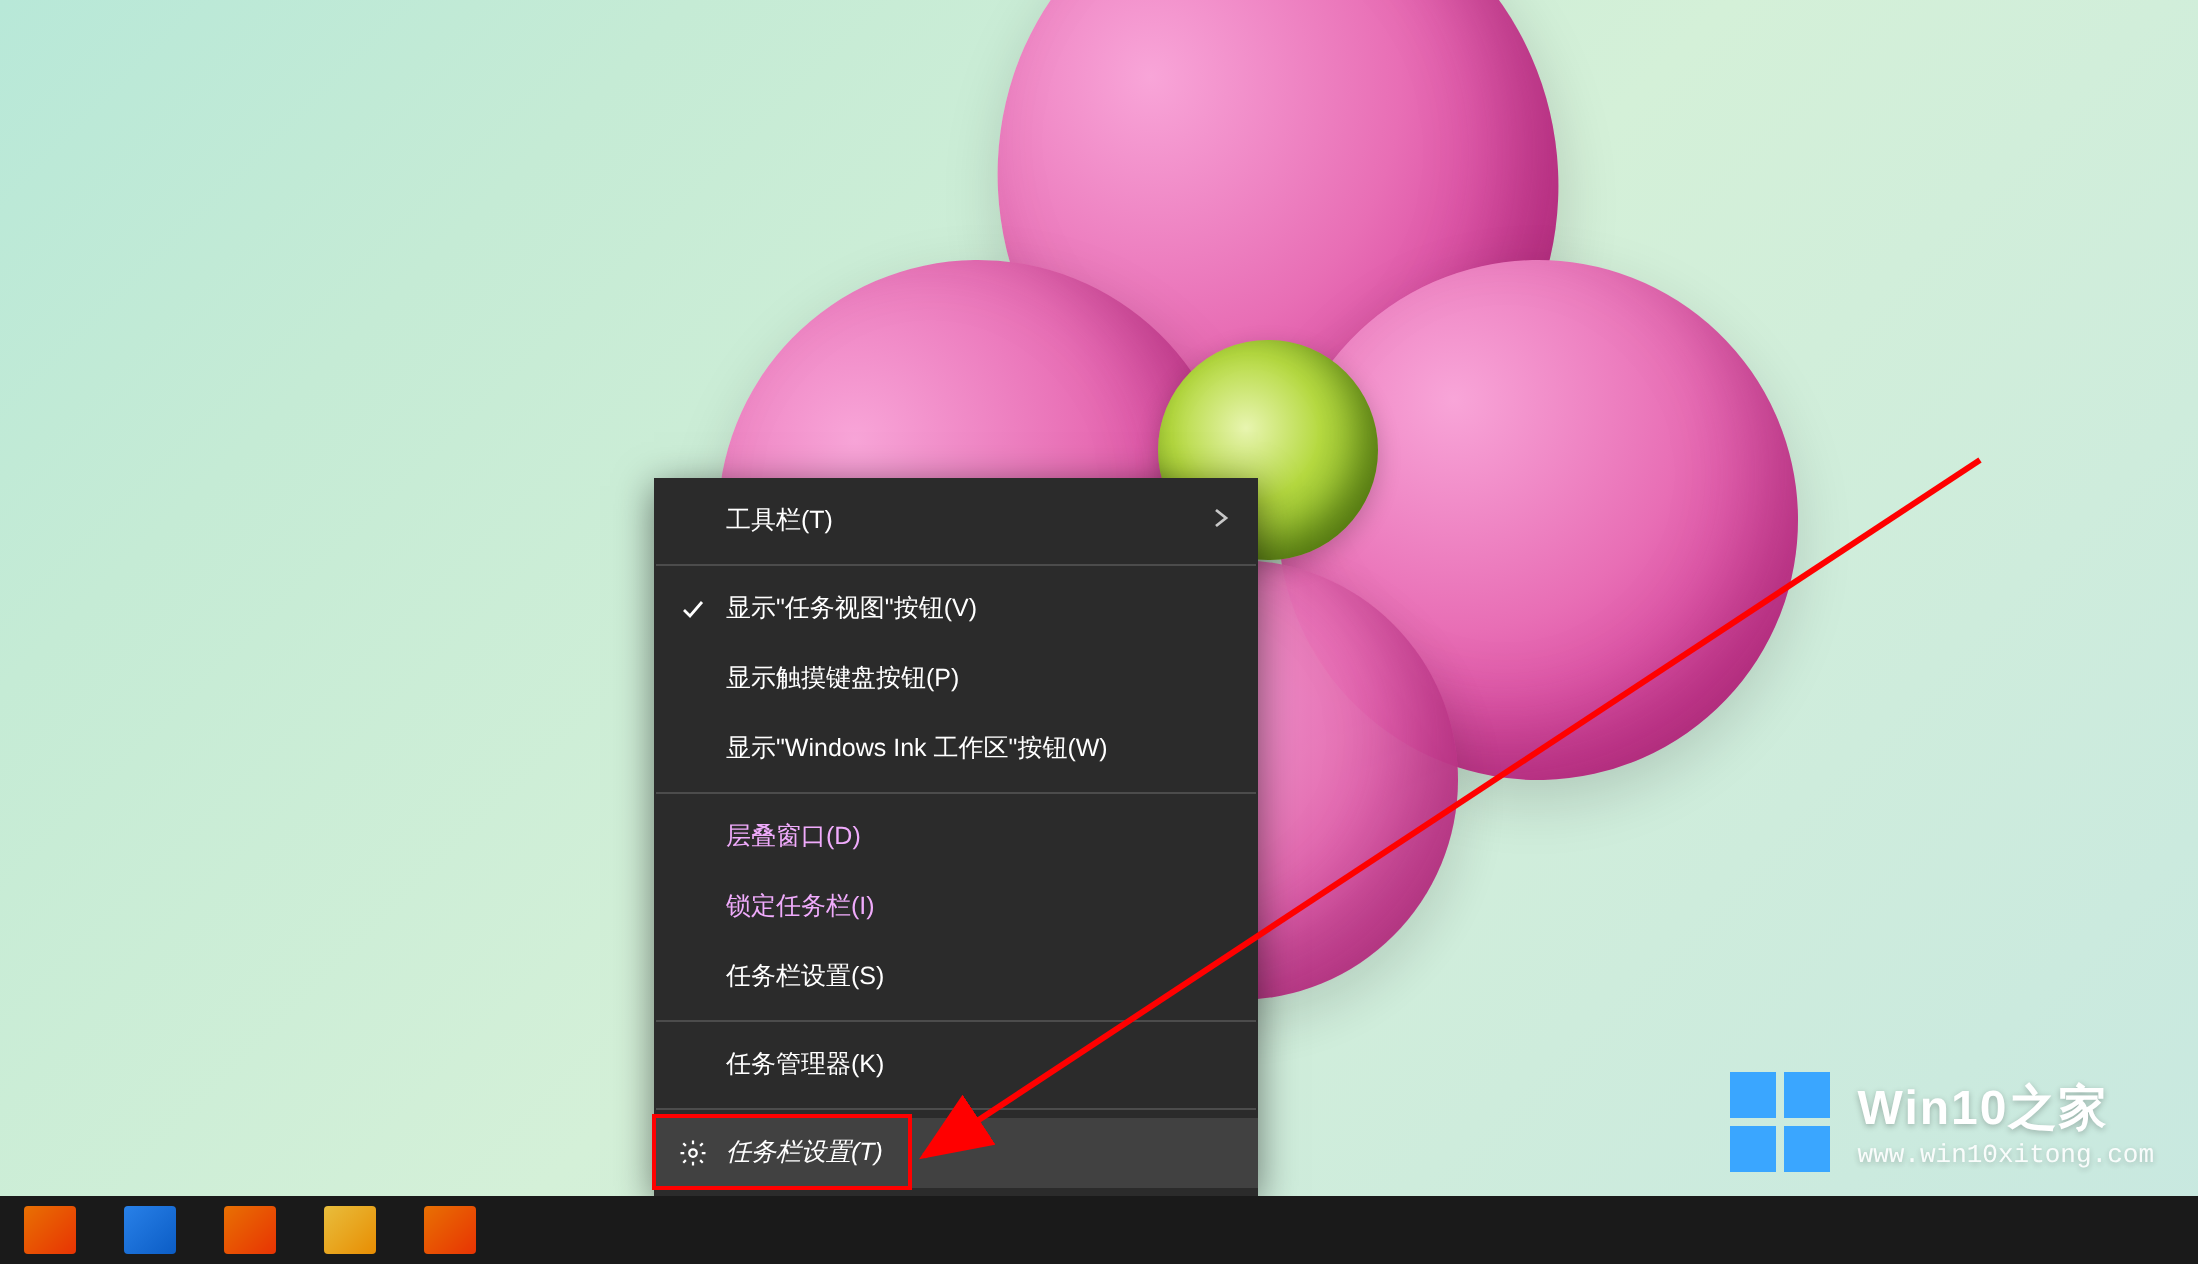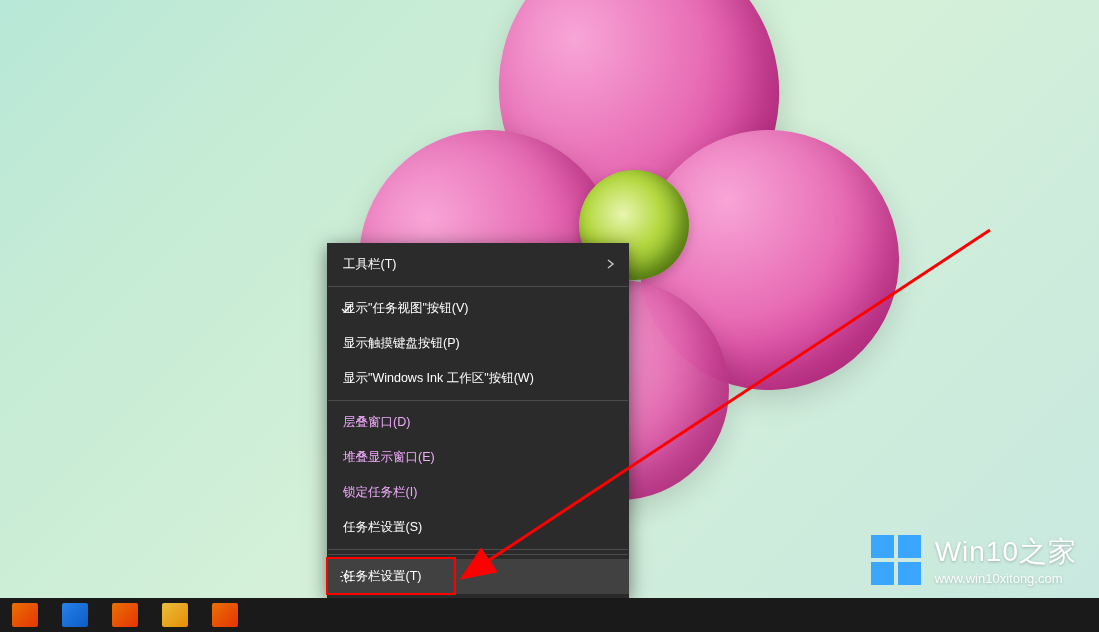--- a/index.html
+++ b/index.html
@@ -50,21 +50,21 @@
     box-shadow: 0 4px 18px rgba(0,0,0,0.5);
     color: #ffffff;
     font-size: 12.5px;
     padding: 4px 0;
   }
   .menu-item {
     position: relative;
     height: 35px;
     display: flex;
     align-items: center;
-    padding-left: 16px;
+    padding-left: 36px;
     padding-right: 14px;
     cursor: default;
   }
   .menu-item.hovered {
     background: #414141;
   }
   .menu-item.disabled {
     color: #f0abfc;
   }
   .menu-item .tick {
@@ -140,22 +140,22 @@
     text-shadow: 0 1px 3px rgba(0,0,0,0.25);
   }
   .wm-logo {
     width: 50px; height: 50px;
     display: grid;
     grid-template-columns: 1fr 1fr;
     grid-template-rows: 1fr 1fr;
     gap: 4px;
   }
   .wm-logo div { background: #3aa6ff; }
-  .wm-text .title { font-size: 28px; font-weight: 400; letter-spacing: 1px; }
-  .wm-text .url { font-size: 13px; opacity: 0.9; }
+  .wm-text .title { font-size: 24px; font-weight: 700; letter-spacing: 1px; }
+  .wm-text .url { font-size: 13px; opacity: 0.9; font-family: Liberation Mono, monospace; }
 </style>
 </head>
 <body>
 
 <div class="desktop">
 
   <div class="flower-bg">
     <div class="petal p1"></div>
     <div class="petal p2"></div>
     <div class="petal p3"></div>
@@ -187,33 +187,33 @@
     </div>
     <div class="menu-item">
       <span>显示"Windows Ink 工作区"按钮(W)</span>
     </div>
     <div class="menu-sep"></div>
 
     <div class="menu-item disabled">
       <span>层叠窗口(D)</span>
     </div>
     <div class="menu-item disabled">
-      <span>堆叠显示窗口(E)</span>
-    </div>
-    <div class="menu-item disabled">
       <span>锁定任务栏(I)</span>
     </div>
     <div class="menu-item">
       <span>任务栏设置(S)</span>
     </div>
     <div class="menu-sep"></div>
 
-    <div class="menu-sep"></div>
-
-    <div class="menu-item hovered" style="position:relative;">
+    <div class="menu-item">
+      <span>任务管理器(K)</span>
+    </div>
+    <div class="menu-sep"></div>
+
+    <div class="menu-item hovered" style="position:relative;font-style:italic;">
       <span class="gear">
         <svg width="15" height="15" viewBox="0 0 24 24" fill="none" stroke="#fff" stroke-width="1.8">
           <circle cx="12" cy="12" r="3"></circle>
           <path d="M12 2v3M12 19v3M4.2 4.2l2.1 2.1M17.7 17.7l2.1 2.1M2 12h3M19 12h3M4.2 19.8l2.1-2.1M17.7 6.3l2.1-2.1"></path>
         </svg>
       </span>
       <span>任务栏设置(T)</span>
     </div>
 
     <div class="highlight-box" style="left:-1px; bottom:3px; width:130px; height:38px;"></div>

